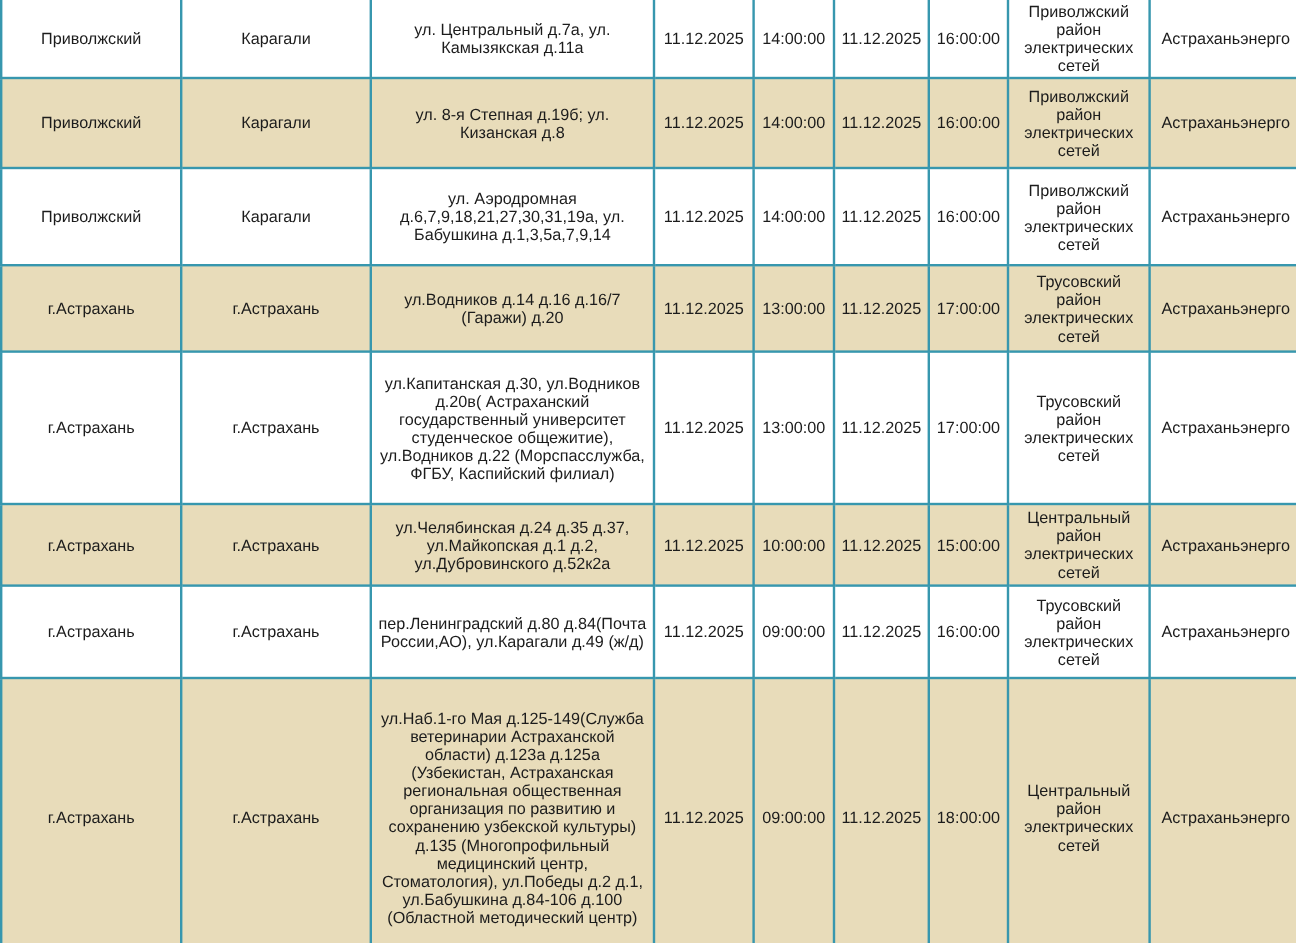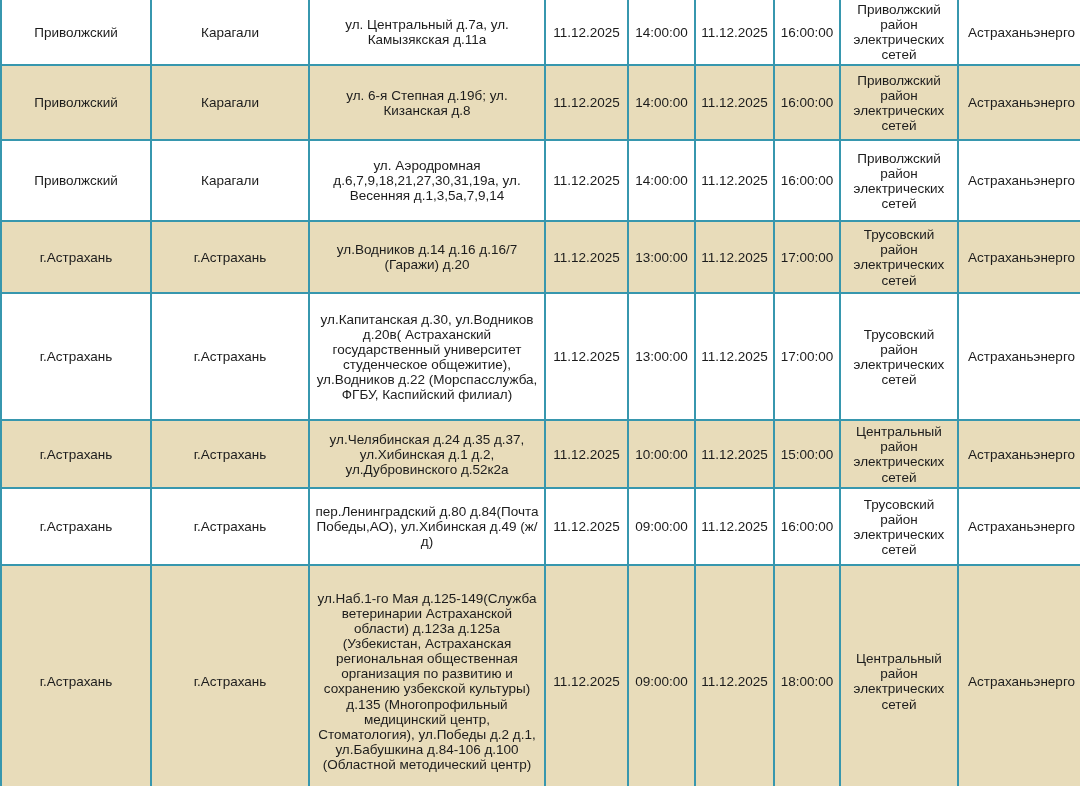--- a/index.html
+++ b/index.html
@@ -79,32 +79,32 @@
     <td>11.12.2025</td>
     <td>14:00:00</td>
     <td>11.12.2025</td>
     <td>16:00:00</td>
     <td>Приволжский район электрических сетей</td>
     <td>Астраханьэнерго</td>
   </tr>
         <tr>
     <td>Приволжский</td>
     <td>Карагали</td>
-    <td>ул. 6-я Степная д.19б; ул. Кизанская д.8</td>
+    <td>ул. 8-я Степная д.19б; ул. Кизанская д.8</td>
     <td>11.12.2025</td>
     <td>14:00:00</td>
     <td>11.12.2025</td>
     <td>16:00:00</td>
     <td>Приволжский район электрических сетей</td>
     <td>Астраханьэнерго</td>
   </tr>
         <tr>
     <td>Приволжский</td>
     <td>Карагали</td>
-    <td>ул. Аэродромная д.6,7,9,18,21,27,30,31,19а, ул. Весенняя д.1,3,5а,7,9,14</td>
+    <td>ул. Аэродромная д.6,7,9,18,21,27,30,31,19а, ул. Бабушкина д.1,3,5а,7,9,14</td>
     <td>11.12.2025</td>
     <td>14:00:00</td>
     <td>11.12.2025</td>
     <td>16:00:00</td>
     <td>Приволжский район электрических сетей</td>
     <td>Астраханьэнерго</td>
   </tr>
         <tr>
     <td>г.Астрахань</td>
     <td>г.Астрахань</td>
@@ -123,32 +123,32 @@
     <td>11.12.2025</td>
     <td>13:00:00</td>
     <td>11.12.2025</td>
     <td>17:00:00</td>
     <td>Трусовский район электрических сетей</td>
     <td>Астраханьэнерго</td>
   </tr>
         <tr>
     <td>г.Астрахань</td>
     <td>г.Астрахань</td>
-    <td>ул.Челябинская д.24 д.35 д.37, ул.Хибинская д.1 д.2, ул.Дубровинского д.52к2а</td>
+    <td>ул.Челябинская д.24 д.35 д.37, ул.Майкопская д.1 д.2, ул.Дубровинского д.52к2а</td>
     <td>11.12.2025</td>
     <td>10:00:00</td>
     <td>11.12.2025</td>
     <td>15:00:00</td>
     <td>Центральный район электрических сетей</td>
     <td>Астраханьэнерго</td>
   </tr>
         <tr>
     <td>г.Астрахань</td>
     <td>г.Астрахань</td>
-    <td>пер.Ленинградский д.80 д.84(Почта Победы,АО), ул.Хибинская д.49 (ж/д)</td>
+    <td>пер.Ленинградский д.80 д.84(Почта России,АО), ул.Карагали д.49 (ж/д)</td>
     <td>11.12.2025</td>
     <td>09:00:00</td>
     <td>11.12.2025</td>
     <td>16:00:00</td>
     <td>Трусовский район электрических сетей</td>
     <td>Астраханьэнерго</td>
   </tr>
         <tr>
     <td>г.Астрахань</td>
     <td>г.Астрахань</td>

